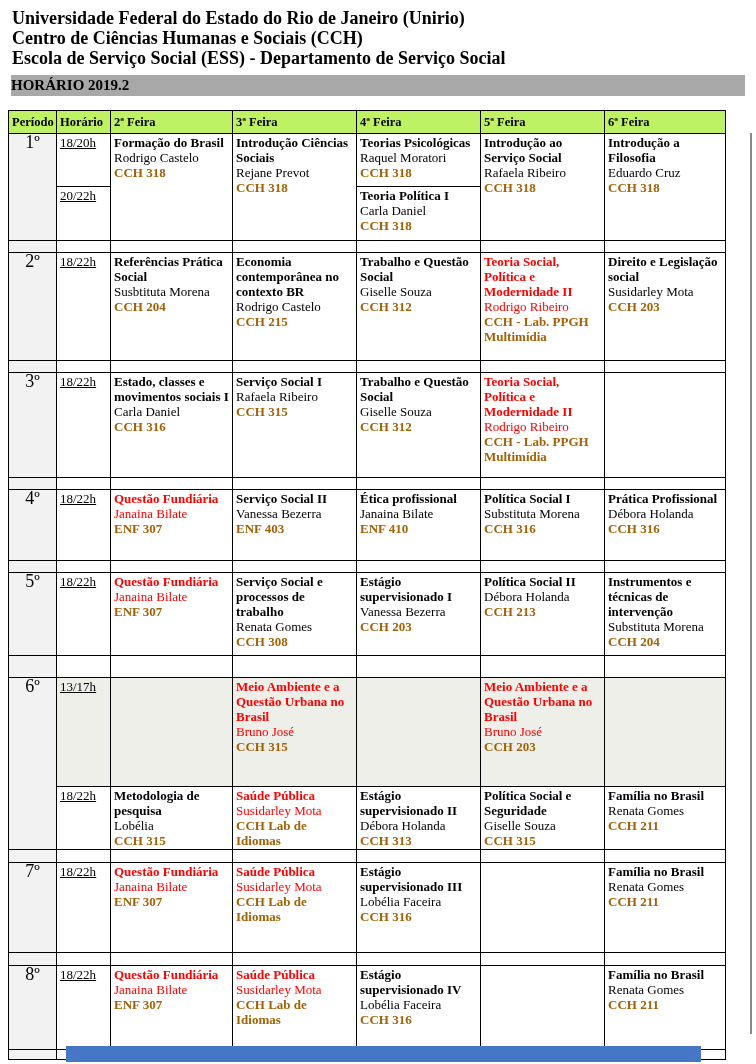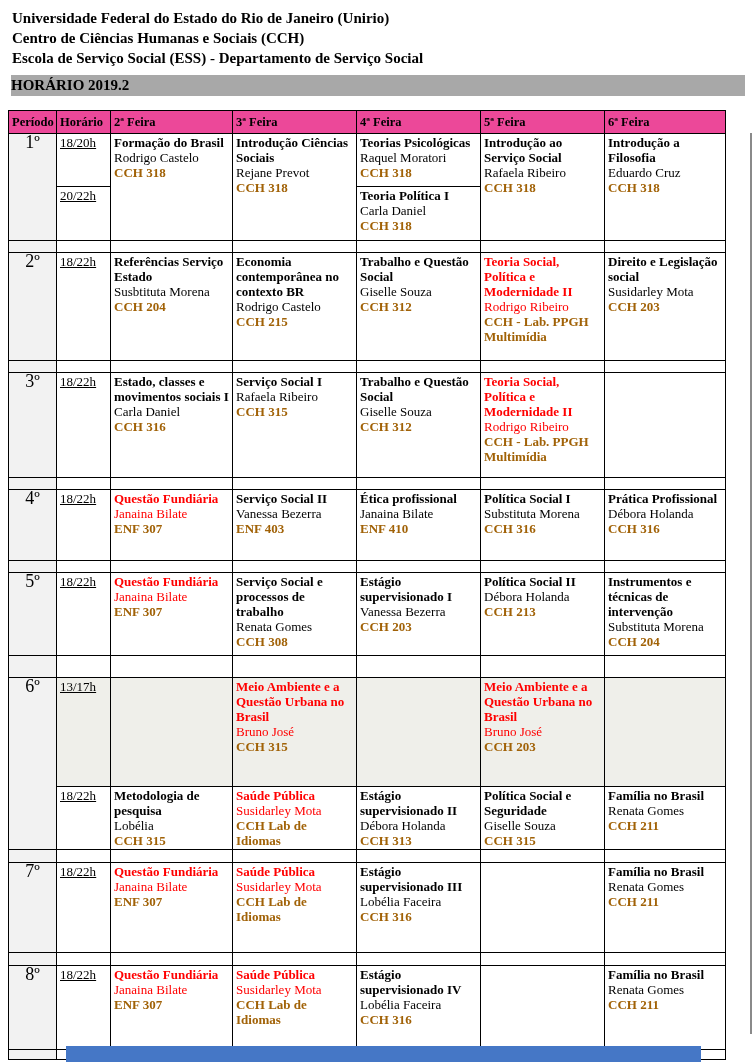--- a/index.html
+++ b/index.html
@@ -1,29 +1,29 @@
 <!DOCTYPE html>
 <html><head>
 <meta charset="utf-8">
 <style>
   html,body{margin:0;padding:0;background:#fff;}
   #page{position:relative;width:756px;height:1064px;background:#ffffff;overflow:hidden;
         font-family:"Liberation Serif","DejaVu Serif",serif;color:#000;}
   
   #docheader{position:absolute;left:12px;top:8px;width:720px;}
-  #docheader div{font-size:15px;font-weight:bold;line-height:20px;}
+  #docheader div{font-size:18px;font-weight:bold;line-height:20px;}
   
   #banner{position:absolute;left:11px;top:75px;width:734px;height:21px;background:#a8a8a8;
           text-align:left;font-size:15px;font-weight:bold;line-height:21px;}
   
   #sched{position:absolute;left:8px;top:110px;border-collapse:collapse;table-layout:fixed;width:717px;
          font-size:13px;}
   #sched th,#sched td{border:1px solid #000;padding:1px 3px;vertical-align:top;line-height:15px;
          word-wrap:break-word;}
-  #sched th{background:#ec4899;text-align:left;font-weight:bold;font-size:12.5px;white-space:nowrap;
+  #sched th{background:#bef264;text-align:left;font-weight:bold;font-size:12.5px;white-space:nowrap;
          overflow:hidden;height:20px;vertical-align:middle;}
   td.pc{background:#f2f2f2;text-align:center;vertical-align:middle;font-size:18px;}
   td.tc{vertical-align:top;text-decoration:underline;}
   td.cc{background:#fff;}
   td.sh{background:#efefea;}
   tr.sep td{padding:0;}
   .ct{font-weight:bold;}
   .cp{font-weight:normal;}
   .cr{font-weight:bold;color:#a16207;}
   .red{color:#FF0000;}
@@ -113,21 +113,21 @@
           <td></td>
           <td></td>
           <td></td>
           <td></td>
     </tr>
 
     <tr style="height:108px">
       <td class="pc">2º</td>
       <td class="tc">18/22h</td>
       <td class="cc">
-        <div class="ct">Referências Serviço Estado</div>
+        <div class="ct">Referências Prática Social</div>
         <div class="cp">Susbtituta Morena</div>
         <div class="cr">CCH 204</div>
       </td>
       <td class="cc">
         <div class="ct">Economia contemporânea no contexto BR</div>
         <div class="cp">Rodrigo Castelo</div>
         <div class="cr">CCH 215</div>
       </td>
       <td class="cc">
         <div class="ct">Trabalho e Questão Social</div>

